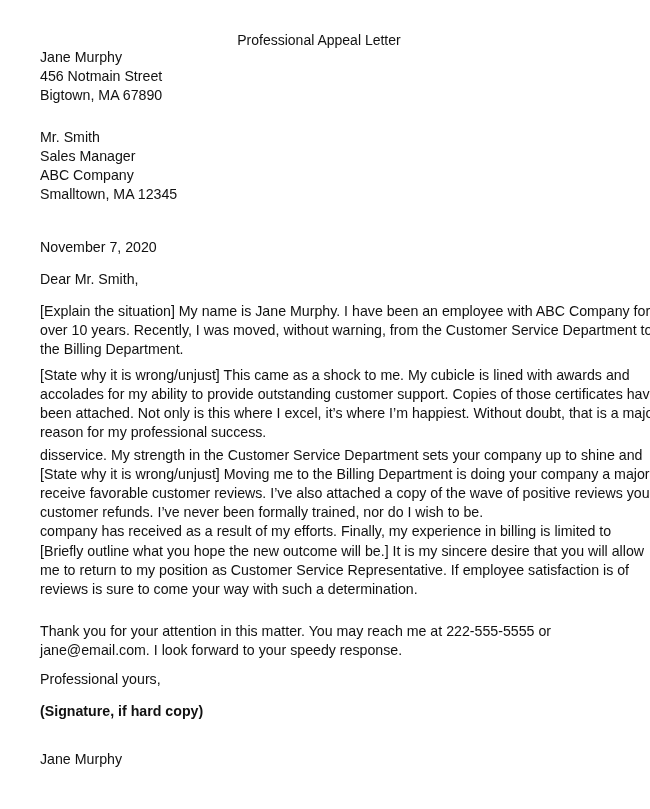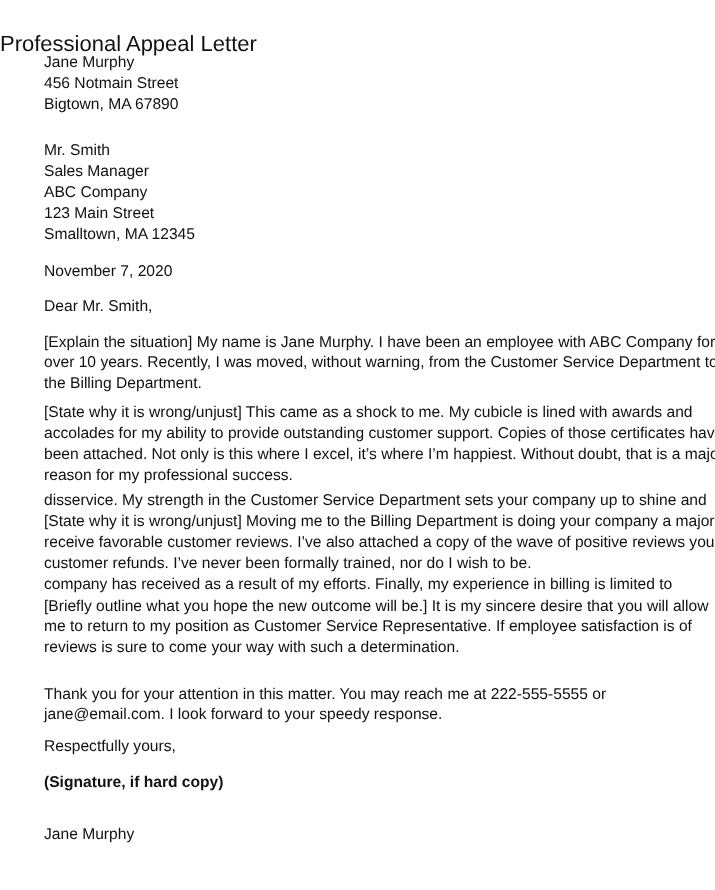--- a/index.html
+++ b/index.html
@@ -15,21 +15,22 @@
       font-family: "Liberation Sans", "DejaVu Sans", sans-serif;
       color: #111111;
       font-size: 14.2px;
       line-height: 19px;
     }
     .title {
       position: absolute;
       left: 0;
       width: 638px;
       top: 31px;
-      font-size: 20px;
+      text-align: center;
+      font-size: 14px;
       line-height: 19px;
     }
     .block {
       position: absolute;
       left: 40px;
       width: 605px;
       margin: 0;
     }
     .line {
       display: block;
@@ -46,21 +47,20 @@
   <div class="block" style="top:48px;">
     <span class="line">Jane Murphy</span>
     <span class="line">456 Notmain Street</span>
     <span class="line">Bigtown, MA 67890</span>
   </div>
 
   <div class="block" style="top:128px;">
     <span class="line">Mr. Smith</span>
     <span class="line">Sales Manager</span>
     <span class="line">ABC Company</span>
-    <span class="line">123 Main Street</span>
     <span class="line">Smalltown, MA 12345</span>
   </div>
 
   <div class="block" style="top:238px;">
     <span class="line">November 7, 2020</span>
   </div>
 
   <div class="block" style="top:270px;">
     <span class="line">Dear Mr. Smith,</span>
   </div>
@@ -91,21 +91,21 @@
     <span class="line">me to return to my position as Customer Service Representative. If employee satisfaction is of</span>
     <span class="line">reviews is sure to come your way with such a determination.</span>
   </div>
 
   <div class="block" style="top:622px;">
     <span class="line">Thank you for your attention in this matter. You may reach me at 222-555-5555 or</span>
     <span class="line">jane@email.com. I look forward to your speedy response.</span>
   </div>
 
   <div class="block" style="top:670px;">
-    <span class="line">Respectfully yours,</span>
+    <span class="line">Professional yours,</span>
   </div>
 
   <div class="block" style="top:702px;font-weight:bold;">
     <span class="line">(Signature, if hard copy)</span>
   </div>
 
   <div class="block" style="top:750px;">
     <span class="line">Jane Murphy</span>
   </div>
 

